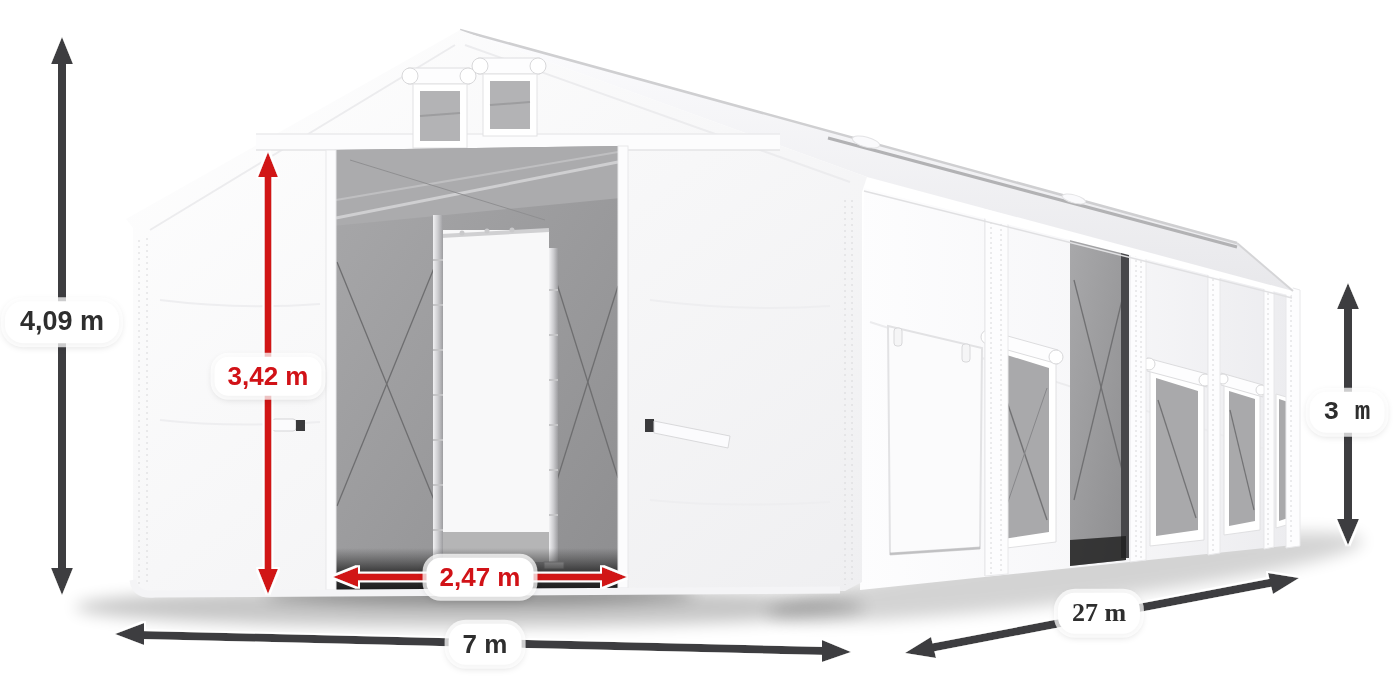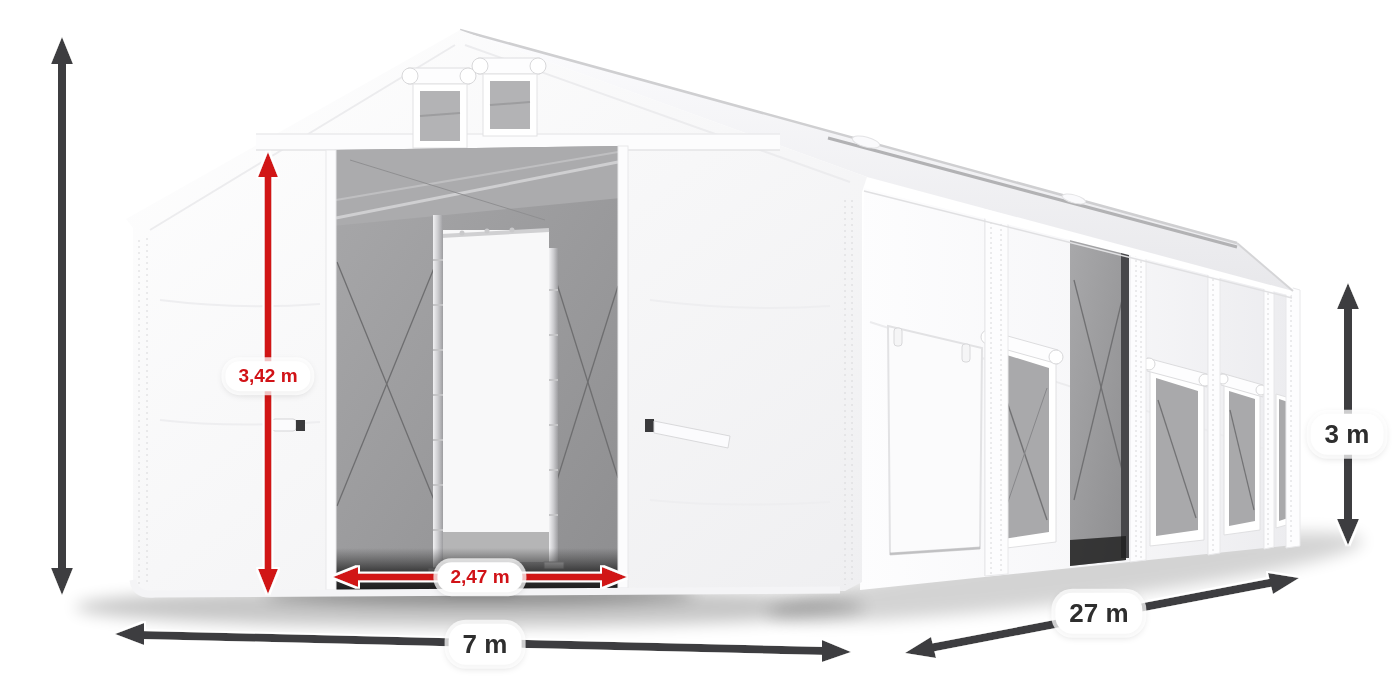--- a/index.html
+++ b/index.html
@@ -17,21 +17,21 @@
     background:#ffffff;
     color:#2e2e2e;
     font-weight:bold;
     white-space:nowrap;
     text-align:center;
     box-shadow:0 0 0 4px rgba(255,255,255,0.75), 0 2px 9px rgba(0,0,0,0.22);
     line-height:1.25;
   }
   .pill.lg{font-size:27px;padding:4px 15px;border-radius:18px;}
   .pill.md{font-size:26px;padding:4px 14px;border-radius:17px;}
-  .pill.sm{font-size:19px;padding:3px 13px;border-radius:14px;}
+  .pill.sm{font-size:26px;padding:3px 13px;border-radius:14px;}
   .pill.red{color:#d11217;}
 </style>
 </head>
 <body>
 
 <div class="stage">
 
 <svg width="1400" height="700" viewBox="0 0 1400 700">
   <defs>
     <linearGradient id="gradFront" x1="0" y1="0" x2="1" y2="1">
@@ -305,19 +305,20 @@
     </g>
 
     <g filter="url(#halo)">
       <line x1="1348" y1="303" x2="1348" y2="525" stroke="#3d3d3f" stroke-width="8"></line>
       <polygon points="1348,283 1337,309 1359,309" fill="#3d3d3f"></polygon>
       <polygon points="1348,545 1337,519 1359,519" fill="#3d3d3f"></polygon>
     </g>
   </g>
 </svg>
 
+<div class="pill lg" style="left:62px;  top:322px;">4,09 m</div>
 <div class="pill sm red" style="left:268px; top:376px;">3,42 m</div>
 <div class="pill sm red" style="left:480px; top:577px;">2,47 m</div>
 <div class="pill md" style="left:485px; top:644px;">7 m</div>
-<div class="pill md" style="left:1099px;top:613px;">27 m</div>
-<div class="pill md" style="left:1347px;top:434px;">3 m</div>
+<div class="pill md" style="left:1099px;top:613px;font-family:Liberation Serif, serif;">27 m</div>
+<div class="pill md" style="left:1347px;top:412px;font-family:Liberation Mono, monospace;">3 m</div>
 
 </div>
 
 </body></html>

